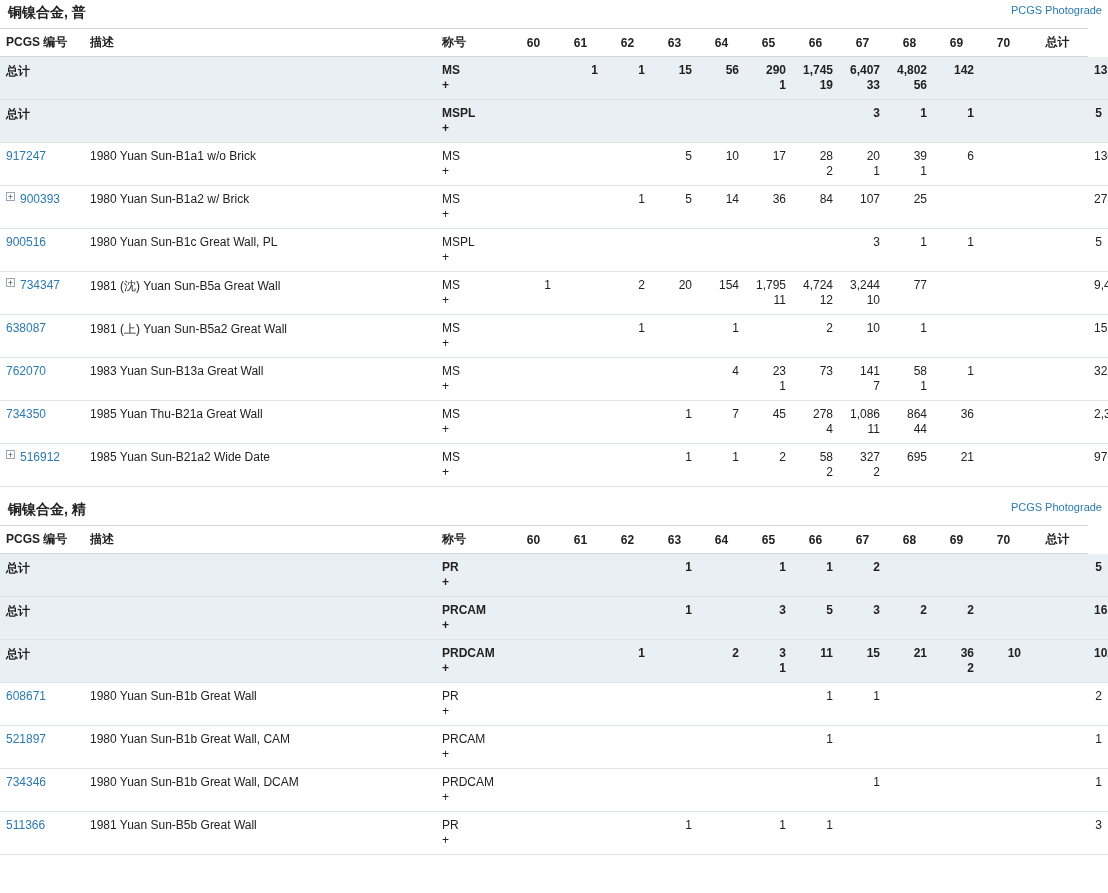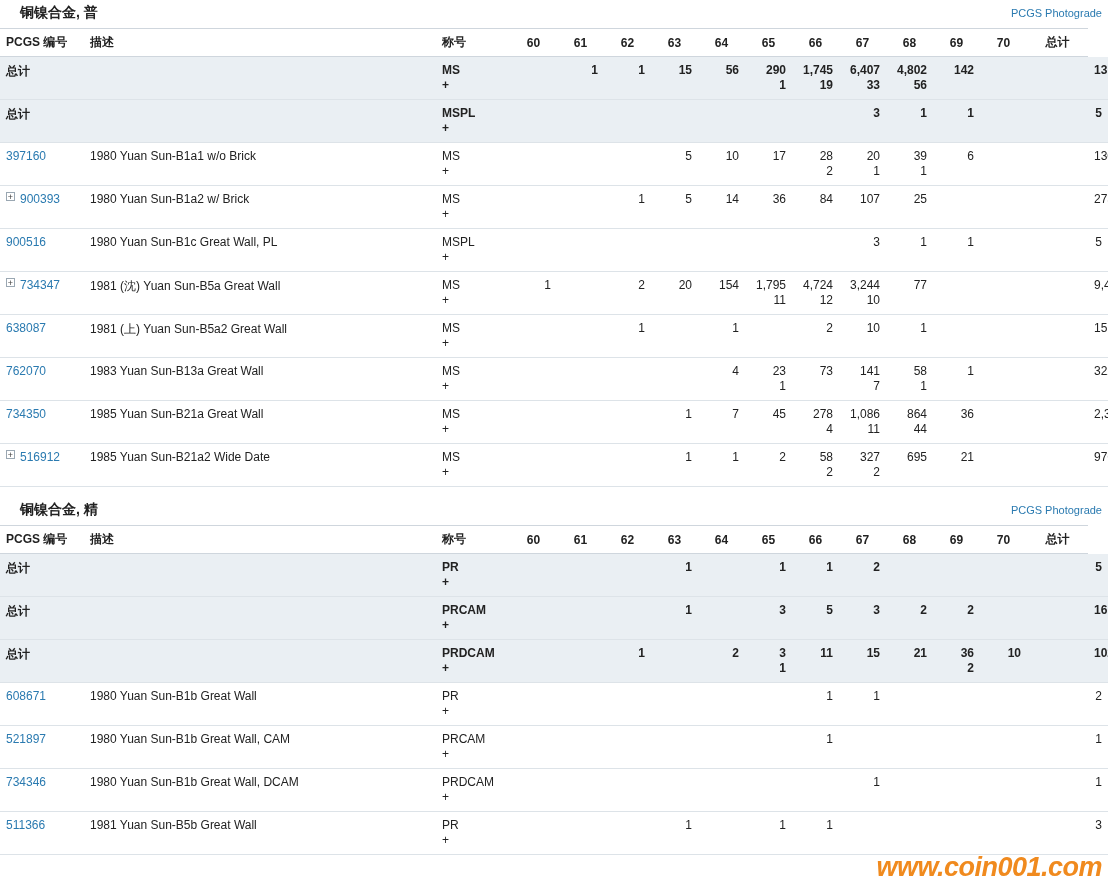--- a/index.html
+++ b/index.html
@@ -14,23 +14,22 @@
     position: relative;
     background: #ffffff;
     overflow: hidden;
   }
   .section {
     width: 1108px;
     position: relative;
   }
   .section-header {
     display: flex;
-    align-items: center;
     justify-content: space-between;
-    padding: 4px 6px 6px 20px;
+    padding: 4px 6px 6px 8px;
     box-sizing: border-box;
   }
   .section-title {
     font-size: 14px;
     font-weight: bold;
     color: #222222;
   }
   .photograde-link {
     font-size: 11px;
     color: #2a7ab0;
@@ -279,21 +278,21 @@
               <span class="cellnum"></span>
             </td>
             <td>
               <span class="cellnum"></span>
             </td>
             <td>5</td>
           </tr>
           <tr class="data-row">
             <td class="left">
               <span class="id-cell-inner">
-                <span class="idlink">397160</span>
+                <span class="idlink">917247</span>
               </span>
             </td>
             <td class="left">1980 Yuan Sun-B1a1 w/o Brick</td>
             <td class="left desig"><span>MS</span><span class="plus">+</span></td>
             <td>
               <span class="cellnum"></span>
             </td>
             <td>
               <span class="cellnum"></span>
             </td>
@@ -569,21 +568,21 @@
               <span class="cellnum"></span>
             </td>
             <td>322</td>
           </tr>
           <tr class="data-row">
             <td class="left">
               <span class="id-cell-inner">
                 <span class="idlink">734350</span>
               </span>
             </td>
-            <td class="left">1985 Yuan Sun-B21a Great Wall</td>
+            <td class="left">1985 Yuan Thu-B21a Great Wall</td>
             <td class="left desig"><span>MS</span><span class="plus">+</span></td>
             <td>
               <span class="cellnum"></span>
             </td>
             <td>
               <span class="cellnum"></span>
             </td>
             <td>
               <span class="cellnum"></span>
             </td>
@@ -1038,14 +1037,13 @@
             </td>
             <td>
               <span class="cellnum"></span>
             </td>
             <td>3</td>
           </tr>
         </tbody>
     </table>
   </div>
 
-  <div class="watermark">www.coin001.com</div>
 </div>
 
 </body></html>

